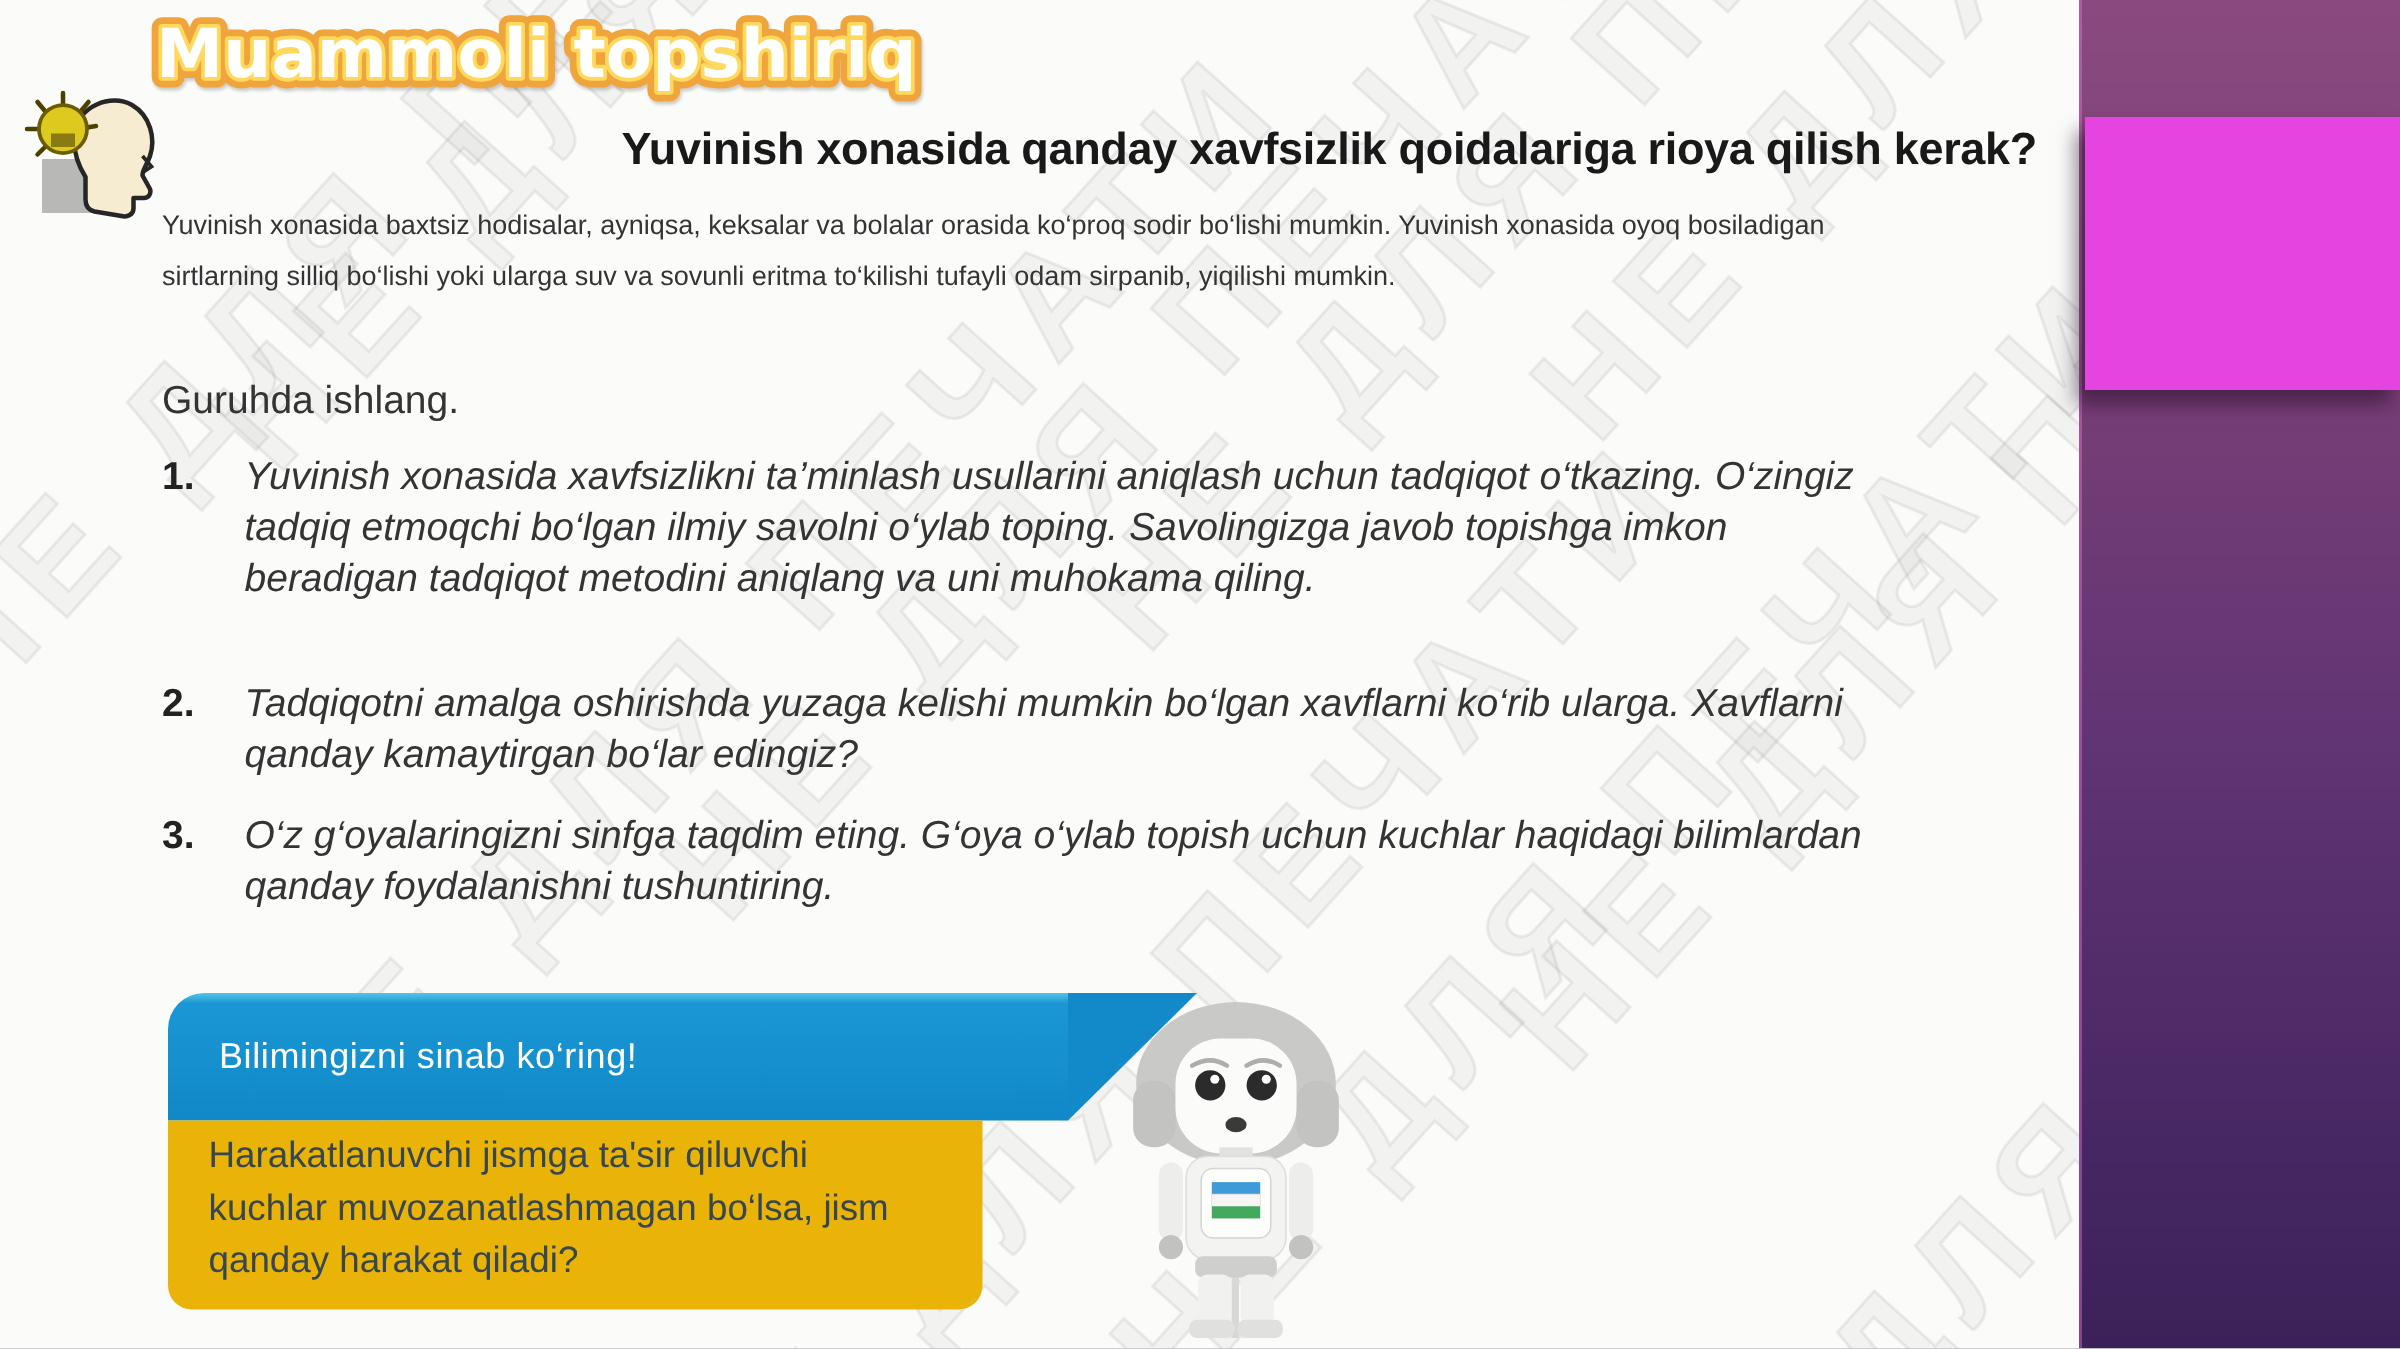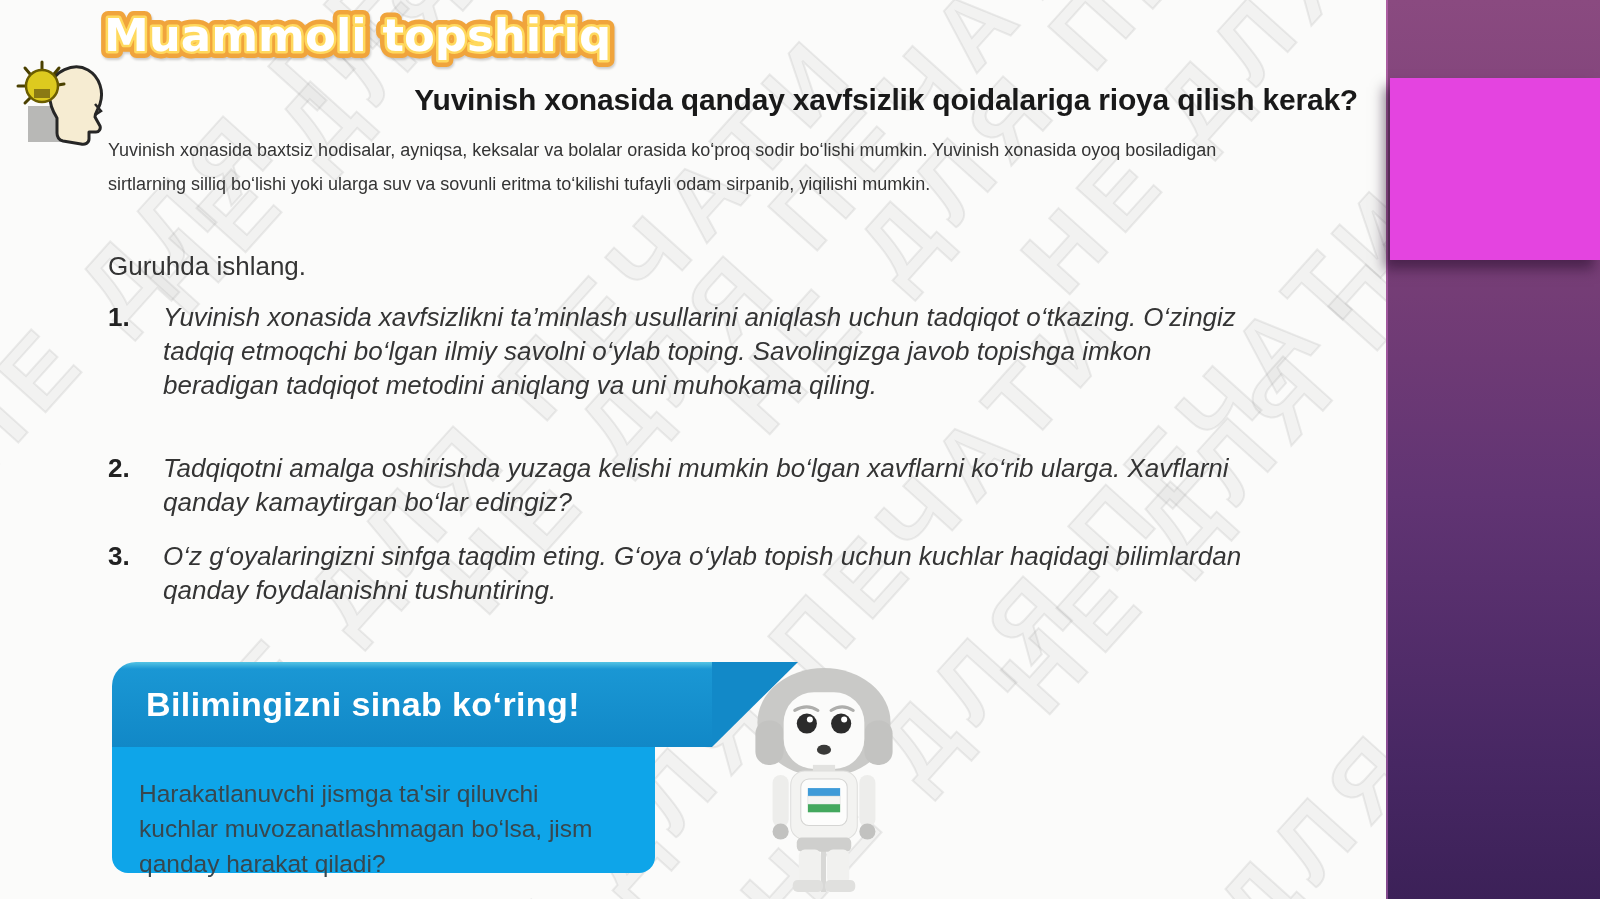--- a/index.html
+++ b/index.html
@@ -54,27 +54,27 @@
     position:absolute;left:112px;top:662px;width:600px;height:85px;
     background:linear-gradient(180deg,#54c4e4 0px,#1a97d4 7px,#1188c7 100%);
     border-radius:24px 0 0 0;
   }
   .quiz-banner::after{
     content:"";position:absolute;left:600px;top:0;width:0;height:0;
     border-top:85px solid #1289c8;border-right:86px solid transparent;
   }
   .quiz-banner-title{
     position:absolute;left:34px;top:0;height:85px;line-height:85px;
-    font-size:34px;font-weight:bold;color:#ffffff;letter-spacing:0.4px;
+    font-size:24px;font-weight:normal;color:#ffffff;letter-spacing:0.4px;
     white-space:nowrap;
   }
   .quiz-box{
     position:absolute;left:112px;top:747px;width:543px;height:126px;
-    background:#0ea5e9;border-radius:0 0 16px 16px;box-sizing:border-box;
-    padding:29px 46px 0 27px;
+    background:#eab308;border-radius:0 0 16px 16px;box-sizing:border-box;
+    padding:6px 46px 0 27px;
   }
   .quiz-question{
     font-size:24.5px;line-height:35px;color:#37474f;
   }
   
   .robot{position:absolute;left:735px;top:662px;width:178px;height:232px;}
   
   .sidebar{
     position:absolute;left:1386px;top:0;width:214px;height:899px;
     background:linear-gradient(180deg,#8a4a80 0%,#7b4077 25%,#613473 55%,#472763 85%,#3c2158 100%);

